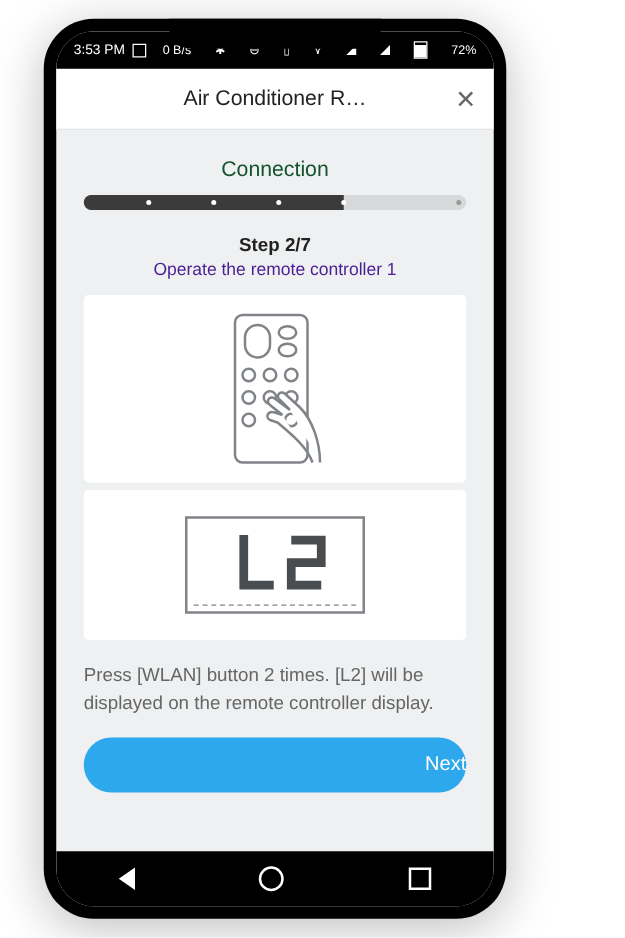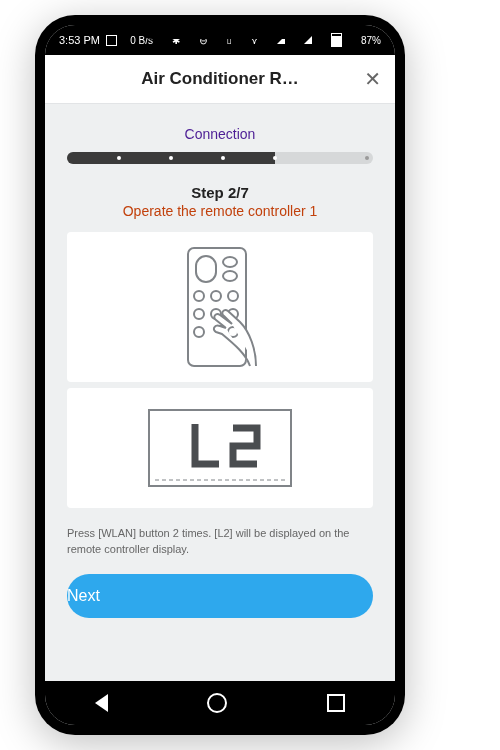--- a/index.html
+++ b/index.html
@@ -7,38 +7,38 @@
   .phone{width:370px;height:720px;background:#000;border-radius:40px;position:relative;box-shadow:0 8px 40px rgba(0,0,0,0.25);}
   .phone::before{content:"";position:absolute;top:0;left:50%;transform:translateX(-50%);width:170px;height:24px;background:#000;border-radius:0 0 18px 18px;z-index:30;}
   .screen{position:absolute;top:10px;bottom:10px;left:10px;right:10px;background:#eef0f1;border-radius:30px;overflow:hidden;display:flex;flex-direction:column;}
   
   .status-bar{height:30px;background:#000;color:#fff;display:flex;align-items:center;justify-content:space-between;padding:0 14px;font-size:11px;position:relative;z-index:20;}
   .status-left{display:flex;align-items:center;gap:6px;}
   .status-right{display:flex;align-items:center;gap:19px;font-size:10px;}
   .sig{display:inline-block;width:0;height:0;border-style:solid;border-width:0 0 8px 8px;border-color:transparent transparent #fff transparent;}
   
   .app-header{height:48px;background:#fff;display:flex;align-items:center;justify-content:center;position:relative;border-bottom:1px solid #e2e4e6;}
-  .app-header .title{font-size:17px;font-weight:700;color:#222;}
+  .app-header .title{font-size:17px;font-weight:400;color:#222;}
   .close-btn{position:absolute;right:14px;top:0;bottom:0;display:flex;align-items:center;color:#666;font-size:20px;cursor:pointer;}
   
   .content{flex:1;padding:14px 22px;display:flex;flex-direction:column;overflow:auto;}
-  .section-title{text-align:center;font-size:14px;color:#4c1d95;margin:8px 0 10px;font-weight:400;}
+  .section-title{text-align:center;font-size:17px;color:#14532d;margin:8px 0 10px;font-weight:400;}
   .progress{height:12px;border-radius:6px;background:#d6d8d9;position:relative;overflow:hidden;margin-bottom:20px;}
   .progress .fill{position:absolute;top:0;left:0;bottom:0;width:68%;background:#3b3b3b;}
   .progress .dot{position:absolute;top:50%;width:4px;height:4px;border-radius:50%;background:#fff;transform:translate(-50%,-50%);}
   .step{text-align:center;margin-bottom:5px;}
   .step-label{font-weight:700;font-size:15px;color:#222;}
-  .step-sub{font-size:14px;color:#c2410c;margin-top:2px;}
+  .step-sub{font-size:14px;color:#4c1d95;margin-top:2px;}
   .cards{display:flex;flex-direction:column;gap:6px;margin-top:8px;align-items:center;}
   .card{background:#fff;border-radius:4px;width:100%;display:flex;align-items:center;justify-content:center;}
   .card.a{height:150px;}
   .card.b{height:120px;}
   svg{display:block;}
-  .instr{font-size:11px;color:#666;line-height:1.45;margin-top:18px;}
-  .next-btn{margin-top:16px;height:44px;border-radius:22px;background:#2ea8ed;color:#fff;display:flex;align-items:center;justify-content:flex-start;font-size:16px;font-weight:400;cursor:pointer;}
+  .instr{font-size:15px;color:#666;line-height:1.45;margin-top:18px;}
+  .next-btn{margin-top:16px;height:44px;border-radius:22px;background:#2ea8ed;color:#fff;display:flex;align-items:center;justify-content:flex-end;font-size:16px;font-weight:400;cursor:pointer;}
   
   .android-nav{height:44px;background:#000;display:flex;align-items:center;justify-content:space-around;color:#fff;}
   .nav-back{width:0;height:0;border-top:9px solid transparent;border-bottom:9px solid transparent;border-right:13px solid #fff;}
   .nav-home{width:16px;height:16px;border:2px solid #fff;border-radius:50%;}
   .nav-recent{width:14px;height:14px;border:2px solid #fff;}
 </style>
 </head>
 <body>
 <div class="stage">
 <div class="phone">
@@ -53,21 +53,21 @@
       <span>0 B/s</span>
       <span>✱</span>
       <span>⊖</span>
       <span style="font-size:9px;">▯</span>
       <span>⋎</span>
       <span class="sig"></span>
       <span class="sig"></span>
       <span style="width:9px;height:12px;border:1px solid #fff;display:inline-block;position:relative;">
               <span style="position:absolute;bottom:0;left:0;right:0;height:85%;background:#fff;"></span>
             </span>
-      <span>87%</span>
+      <span>72%</span>
     </div>
   </div>
 
   <div class="app-header">
     <div class="title">Air Conditioner R…</div>
     <div class="close-btn">
       <span>✕</span>
     </div>
   </div>
 

